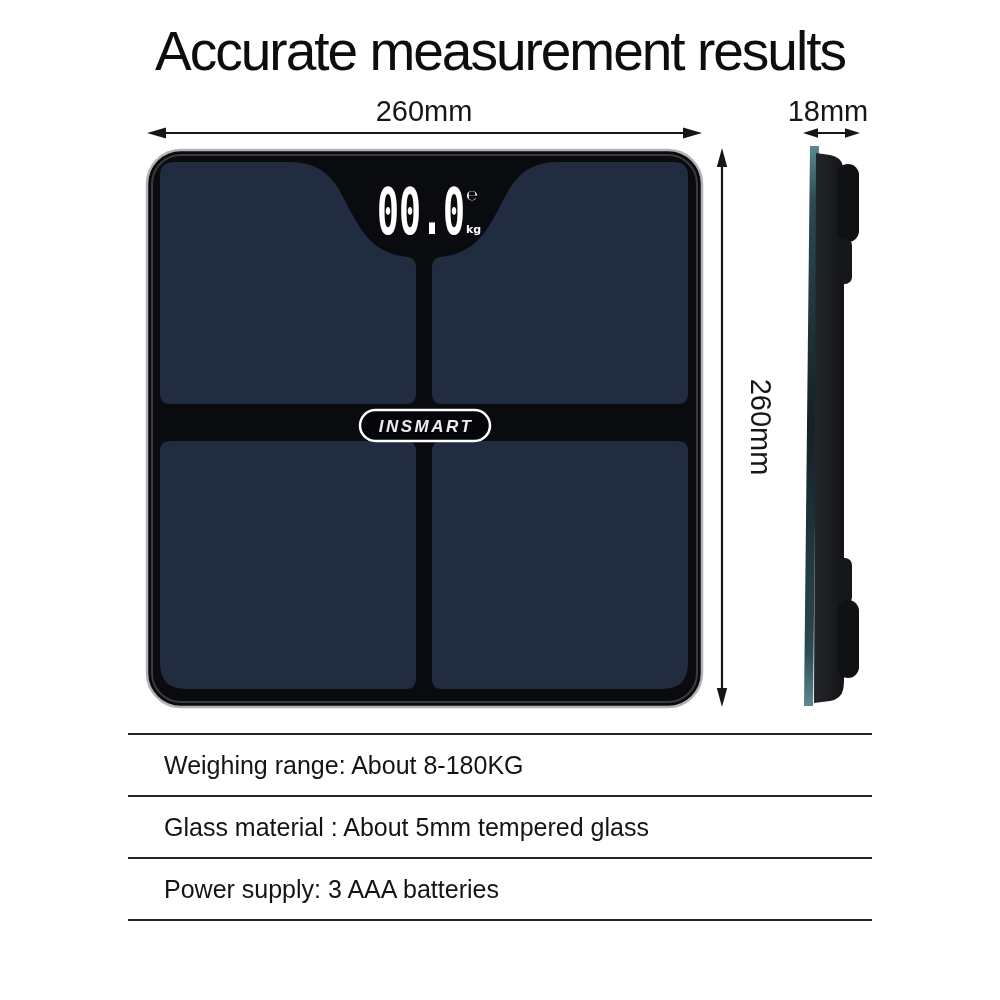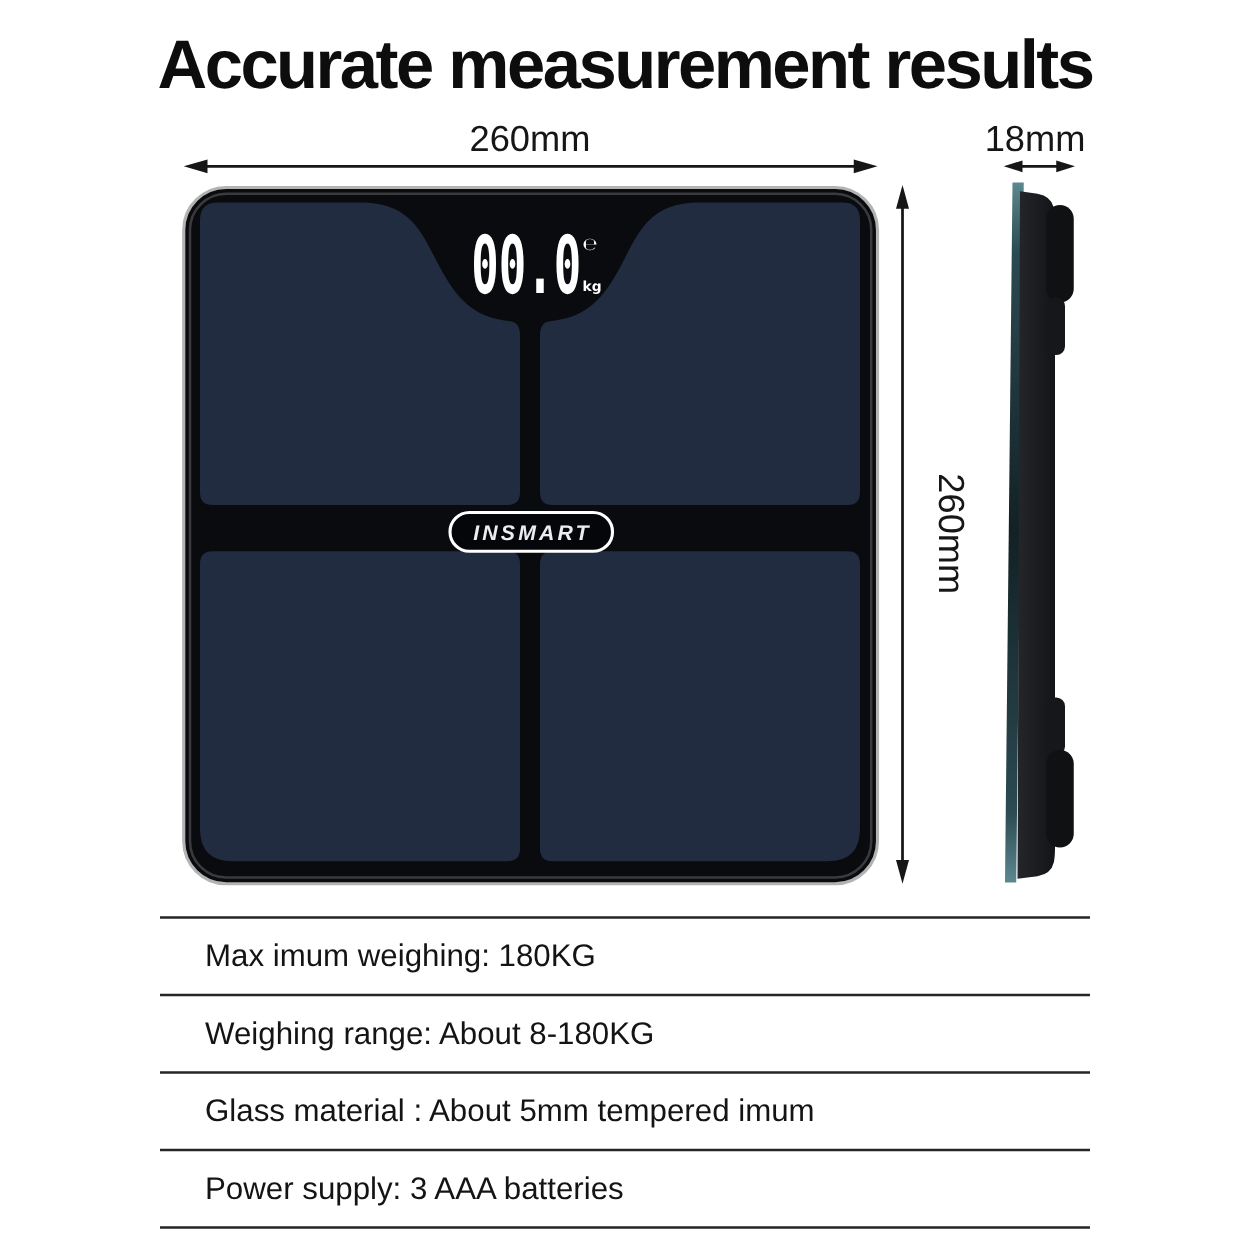--- a/index.html
+++ b/index.html
@@ -2,21 +2,21 @@
 <html><head>
 <meta charset="utf-8">
 <style>
   html,body{margin:0;padding:0;background:#ffffff;}
   .stage{
     position:relative;width:1000px;height:1000px;background:#ffffff;
     font-family:"Liberation Sans",sans-serif;overflow:hidden;
   }
   .title{
     position:absolute;top:20px;left:0;width:100%;margin:0;
-    text-align:center;font-size:55px;line-height:62px;font-weight:bold;
+    text-align:center;font-size:55px;line-height:62px;font-weight:normal;
     letter-spacing:-2px;color:#0d0d0d;
   }
   .figure{position:absolute;left:0;top:0;}
   .dim-label{
     font-size:29px;fill:#161616;font-family:"Liberation Sans",sans-serif;
   }
   .arrow-line{stroke:#161616;stroke-width:2.2;}
   .arrow-head{fill:#161616;stroke:none;}
   .led{
     font-family:"DejaVu Sans Mono",monospace;font-weight:bold;fill:#ffffff;
@@ -116,26 +116,23 @@
                L 844 678 Q 844 686 843 690 Q 841 699 830 701 L 814 703 Z"></path>
       <rect x="837" y="164" width="22" height="78" rx="11" fill="#101113"></rect>
       <rect x="837" y="238" width="15" height="46" rx="7" fill="#16171a"></rect>
       <rect x="837" y="558" width="15" height="46" rx="7" fill="#16171a"></rect>
       <rect x="837" y="600" width="22" height="78" rx="11" fill="#101113"></rect>
     </g>
   </svg>
 
   <div class="specs">
     <div class="spec-row">
-      <span>Max imum weighing: 180KG</span>
-    </div>
-    <div class="spec-row">
       <span>Weighing range: About 8-180KG</span>
     </div>
     <div class="spec-row">
-      <span>Glass material : About 5mm tempered imum</span>
+      <span>Glass material : About 5mm tempered glass</span>
     </div>
     <div class="spec-row">
       <span>Power supply: 3 AAA batteries</span>
     </div>
   </div>
 
 </div>
 
 </body></html>

